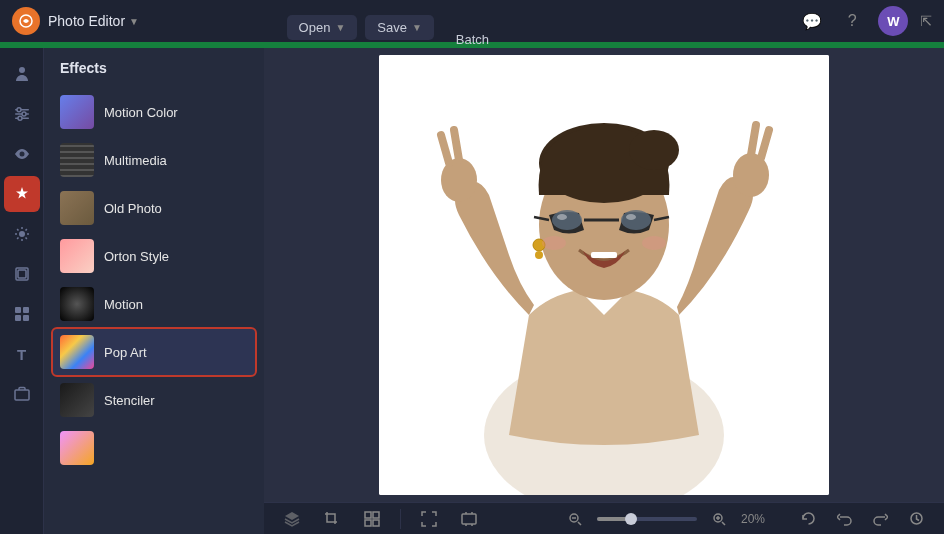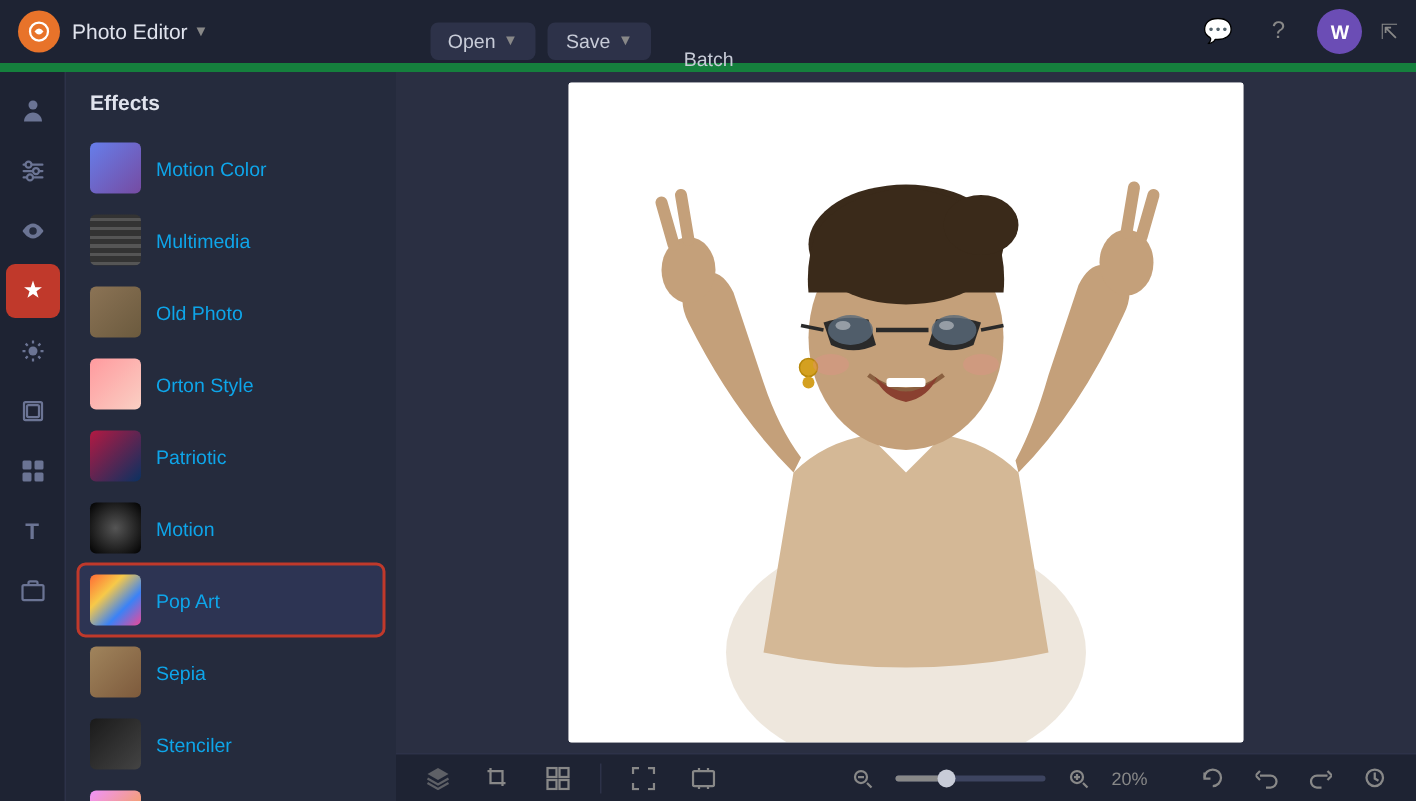--- a/index.html
+++ b/index.html
@@ -199,21 +199,21 @@
       border-radius: 4px;
       flex-shrink: 0;
       overflow: hidden;
       display: flex;
       align-items: center;
       justify-content: center;
       font-size: 18px;
     }
     .effect-name {
       font-size: 13px;
-      color: #0ea5e9;
+      color: #e5e5e5;
     }
 
     
     .canvas-area {
       flex: 1;
       background: #2a2f42;
       display: flex;
       flex-direction: column;
       overflow: hidden;
     }
@@ -436,34 +436,26 @@
     </div>
         <div class="effect-item">
       <div class="effect-thumb thumb-oldphoto"></div>
       <span class="effect-name">Old Photo</span>
     </div>
         <div class="effect-item">
       <div class="effect-thumb thumb-orton"></div>
       <span class="effect-name">Orton Style</span>
     </div>
         <div class="effect-item">
-      <div class="effect-thumb thumb-patriotic"></div>
-      <span class="effect-name">Patriotic</span>
-    </div>
-        <div class="effect-item">
       <div class="effect-thumb thumb-pinhole"></div>
       <span class="effect-name">Motion</span>
     </div>
         <div class="effect-item selected">
       <div class="effect-thumb thumb-popart"></div>
       <span class="effect-name">Pop Art</span>
-    </div>
-        <div class="effect-item">
-      <div class="effect-thumb thumb-sepia"></div>
-      <span class="effect-name">Sepia</span>
     </div>
         <div class="effect-item">
       <div class="effect-thumb thumb-stenciler"></div>
       <span class="effect-name">Stenciler</span>
     </div>
         <div class="effect-item">
       <div class="effect-thumb thumb-summer"></div>
 
     </div>
       </div>

